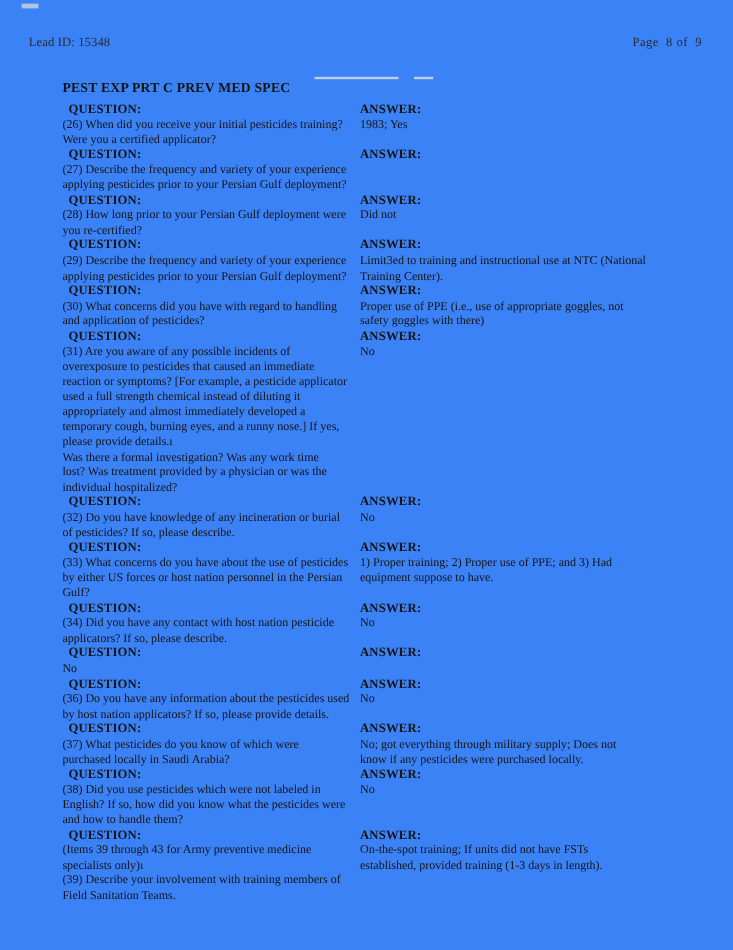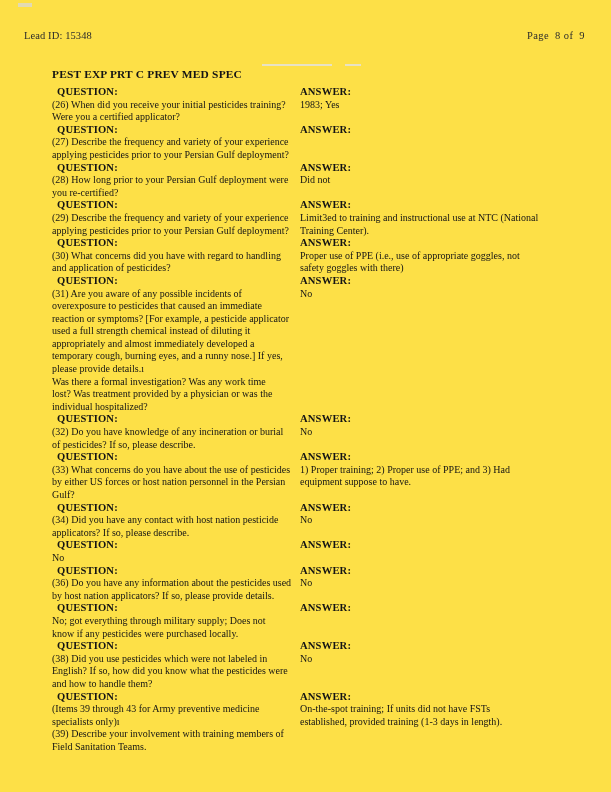--- a/index.html
+++ b/index.html
@@ -11,21 +11,21 @@
     width: 611px;
     height: 792px;
     position: relative;
     font-family: "Liberation Serif", "DejaVu Serif", serif;
     color: #141414;
     overflow: hidden;
   }
   .page {
     position: absolute;
     inset: 0;
-    background: #fde047;
+    background: #3b82f6;
   }
   
   .scan-speck {
     position: absolute;
     left: 18px;
     top: 3px;
     width: 14px;
     height: 4px;
     background: #d8d8d8;
     opacity: .75;
@@ -265,20 +265,22 @@
 by host nation applicators?  If so, please provide details.</div>
             <div class="col-a">No</div>
           </div>
         </div>
         <div class="qa-block">
           <div class="labels">
             <div class="label-q">QUESTION:</div>
             <div class="label-a">ANSWER:</div>
           </div>
           <div class="qa-body">
+            <div class="col-q">(37)  What pesticides do you know of which were
+purchased locally in Saudi Arabia?</div>
             <div class="col-a">No;  got everything through military supply;  Does not
 know if any pesticides were purchased locally.</div>
           </div>
         </div>
         <div class="qa-block">
           <div class="labels">
             <div class="label-q">QUESTION:</div>
             <div class="label-a">ANSWER:</div>
           </div>
           <div class="qa-body">

